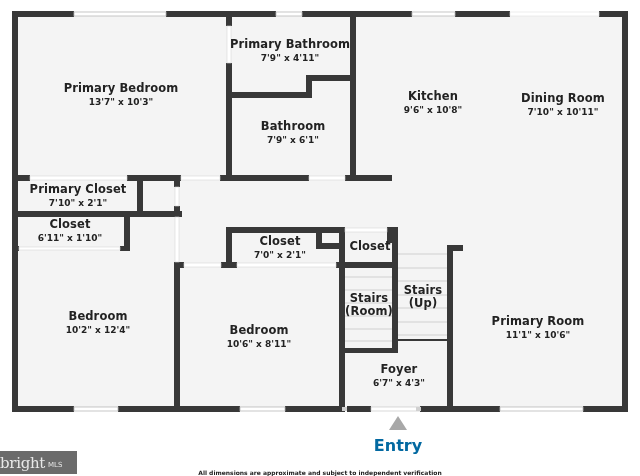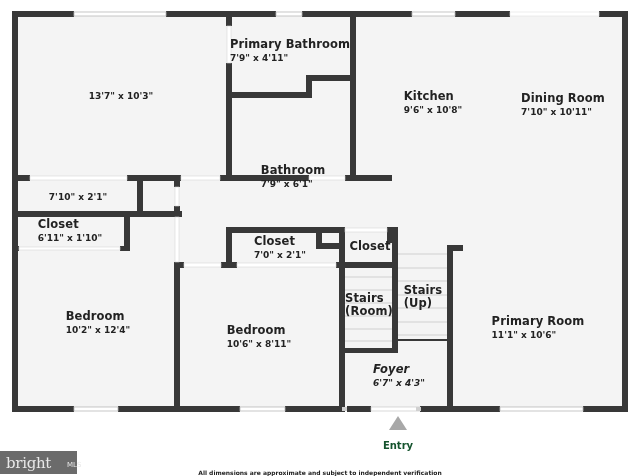--- a/index.html
+++ b/index.html
@@ -1,25 +1,25 @@
 <!DOCTYPE html>
 <html><head>
 <meta charset="utf-8">
 <style>
   html, body { margin: 0; padding: 0; background: #ffffff; }
   body { width: 640px; height: 476px; position: relative; overflow: hidden; font-family: "DejaVu Sans", sans-serif; }
   #plan { position: absolute; left: 0; top: 0; width: 640px; height: 476px; }
-  .room-label { position: absolute; transform: translate(-50%, -50%); text-align: left; color: #222; white-space: nowrap; line-height: 1.15; }
+  .room-label { position: absolute; transform: translate(-50%, -50%); text-align: center; color: #222; white-space: nowrap; line-height: 1.15; }
   .room-name { display: block; font-weight: bold; font-size: 11.5px; letter-spacing: 0.1px; }
   .room-dim { display: block; font-weight: bold; font-size: 9px; margin-top: 2px; color: #222; }
-  .entry-label { position: absolute; left: 398px; top: 445px; transform: translate(-50%, -50%); font-weight: bold; font-size: 10px; color: #14532d; }
+  .entry-label { position: absolute; left: 398px; top: 445px; transform: translate(-50%, -50%); font-weight: bold; font-size: 16px; color: #0369a1; }
   .disclaimer { position: absolute; left: 320px; top: 469px; transform: translateX(-50%); font-size: 6px; font-weight: bold; color: #222; white-space: nowrap; }
-  .logo { position: absolute; left: 0; top: 451px; width: 77px; height: 23px; background: #6b6b6b; display: flex; align-items: center; padding-left: 6px; box-sizing: border-box; }
+  .logo { position: absolute; left: 0; top: 451px; width: 77px; height: 23px; background: #6b6b6b; display: flex; align-items: center; box-sizing: border-box; }
   .logo-main { font-family: "DejaVu Serif", serif; font-size: 15px; color: #e8e8e8; letter-spacing: -0.3px; }
-  .logo-sub { font-family: "DejaVu Sans", sans-serif; font-size: 7px; color: #e8e8e8; margin-left: 16px; margin-top: 4px; }
+  .logo-sub { font-family: "DejaVu Sans", sans-serif; font-size: 7px; color: #e8e8e8; margin-left: 3px; margin-top: 4px; }
 </style>
 </head>
 <body>
 
 <svg id="plan" viewBox="0 0 640 476" xmlns="http://www.w3.org/2000/svg">
 
   <rect x="13" y="13" width="614" height="397" fill="#f4f4f4"></rect>
 
   <g fill="#383838">
 
@@ -131,39 +131,41 @@
     <line x1="398" y1="308" x2="447" y2="308"></line>
     <line x1="398" y1="322" x2="447" y2="322"></line>
     <line x1="398" y1="335" x2="447" y2="335"></line>
   </g>
   <rect x="398" y="339" width="49" height="2" fill="#383838"></rect>
 
   <polygon points="398,416 389,430 407,430" fill="#a8a8a8"></polygon>
 </svg>
 
 <div class="room-label" style="left:121px; top:95px;">
+  <span class="room-name">Primary Bedroom</span>
   <span class="room-dim">13'7" x 10'3"</span>
 </div>
 <div class="room-label" style="left:290px; top:51px;">
   <span class="room-name">Primary Bathroom</span>
   <span class="room-dim">7'9" x 4'11"</span>
 </div>
-<div class="room-label" style="left:293px; top:133px;margin-top:44px;">
+<div class="room-label" style="left:293px; top:133px;">
   <span class="room-name">Bathroom</span>
   <span class="room-dim">7'9" x 6'1"</span>
 </div>
 <div class="room-label" style="left:433px; top:103px;">
   <span class="room-name">Kitchen</span>
   <span class="room-dim">9'6" x 10'8"</span>
 </div>
 <div class="room-label" style="left:563px; top:105px;">
   <span class="room-name">Dining Room</span>
   <span class="room-dim">7'10" x 10'11"</span>
 </div>
 <div class="room-label" style="left:78px; top:196px;">
+  <span class="room-name">Primary Closet</span>
   <span class="room-dim">7'10" x 2'1"</span>
 </div>
 <div class="room-label" style="left:70px; top:231px;">
   <span class="room-name">Closet</span>
   <span class="room-dim">6'11" x 1'10"</span>
 </div>
 <div class="room-label" style="left:280px; top:248px;">
   <span class="room-name">Closet</span>
   <span class="room-dim">7'0" x 2'1"</span>
 </div>
@@ -183,21 +185,21 @@
   <span class="room-dim">10'2" x 12'4"</span>
 </div>
 <div class="room-label" style="left:259px; top:337px;">
   <span class="room-name">Bedroom</span>
   <span class="room-dim">10'6" x 8'11"</span>
 </div>
 <div class="room-label" style="left:538px; top:328px;">
   <span class="room-name">Primary Room</span>
   <span class="room-dim">11'1" x 10'6"</span>
 </div>
-<div class="room-label" style="left:399px; top:376px;font-style:italic;">
+<div class="room-label" style="left:399px; top:376px;">
   <span class="room-name">Foyer</span>
   <span class="room-dim">6'7" x 4'3"</span>
 </div>
 
 <div class="entry-label">Entry</div>
 
 <div class="logo">
   <span class="logo-main">bright</span>
   <span class="logo-sub">MLS</span>
 </div>

